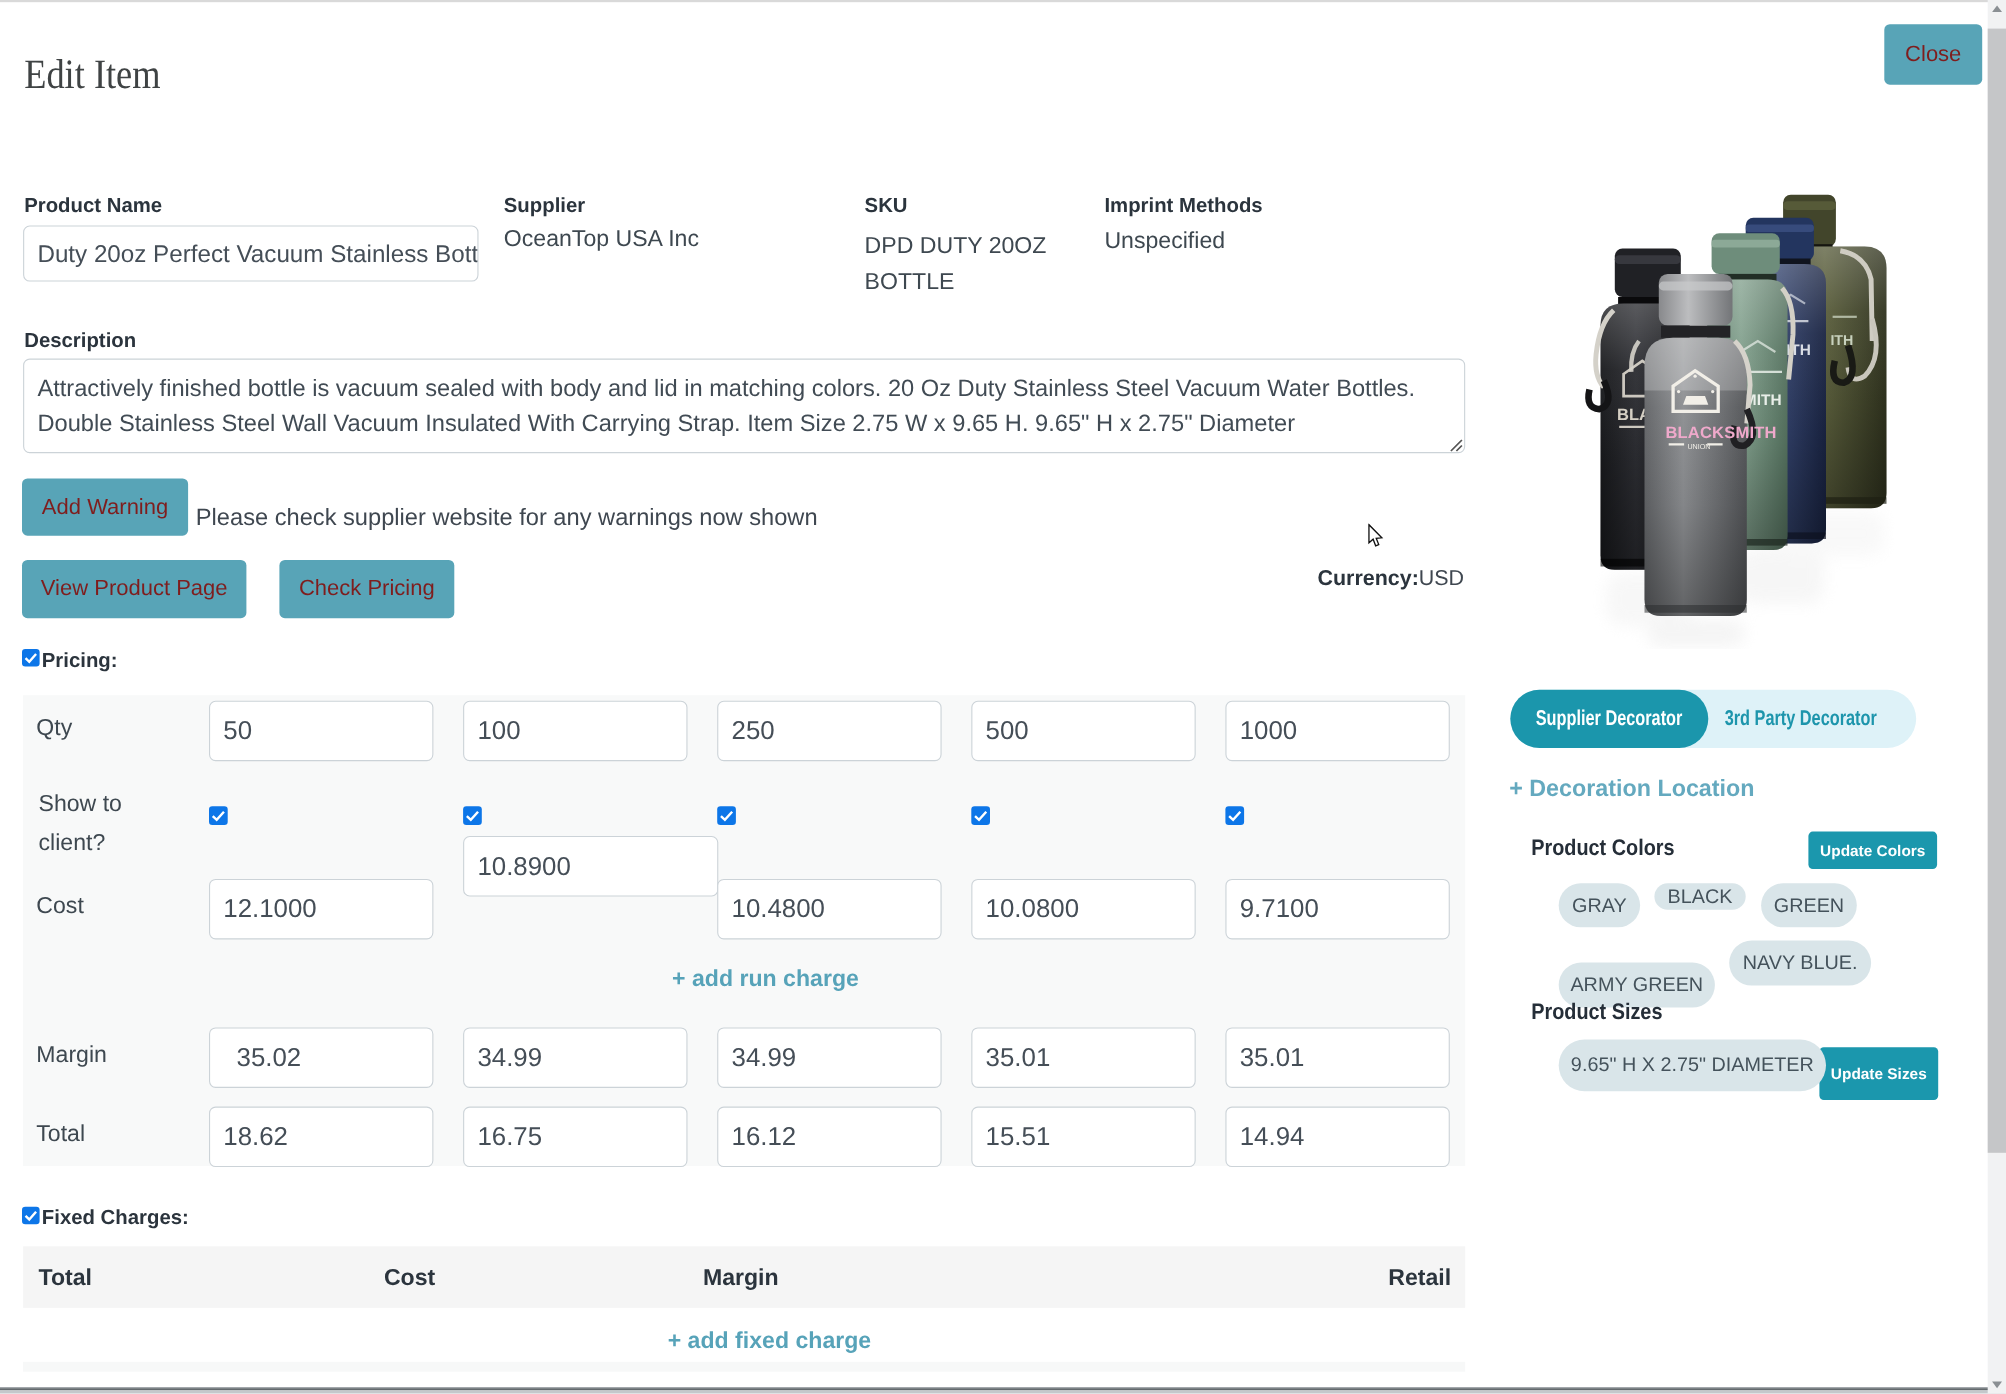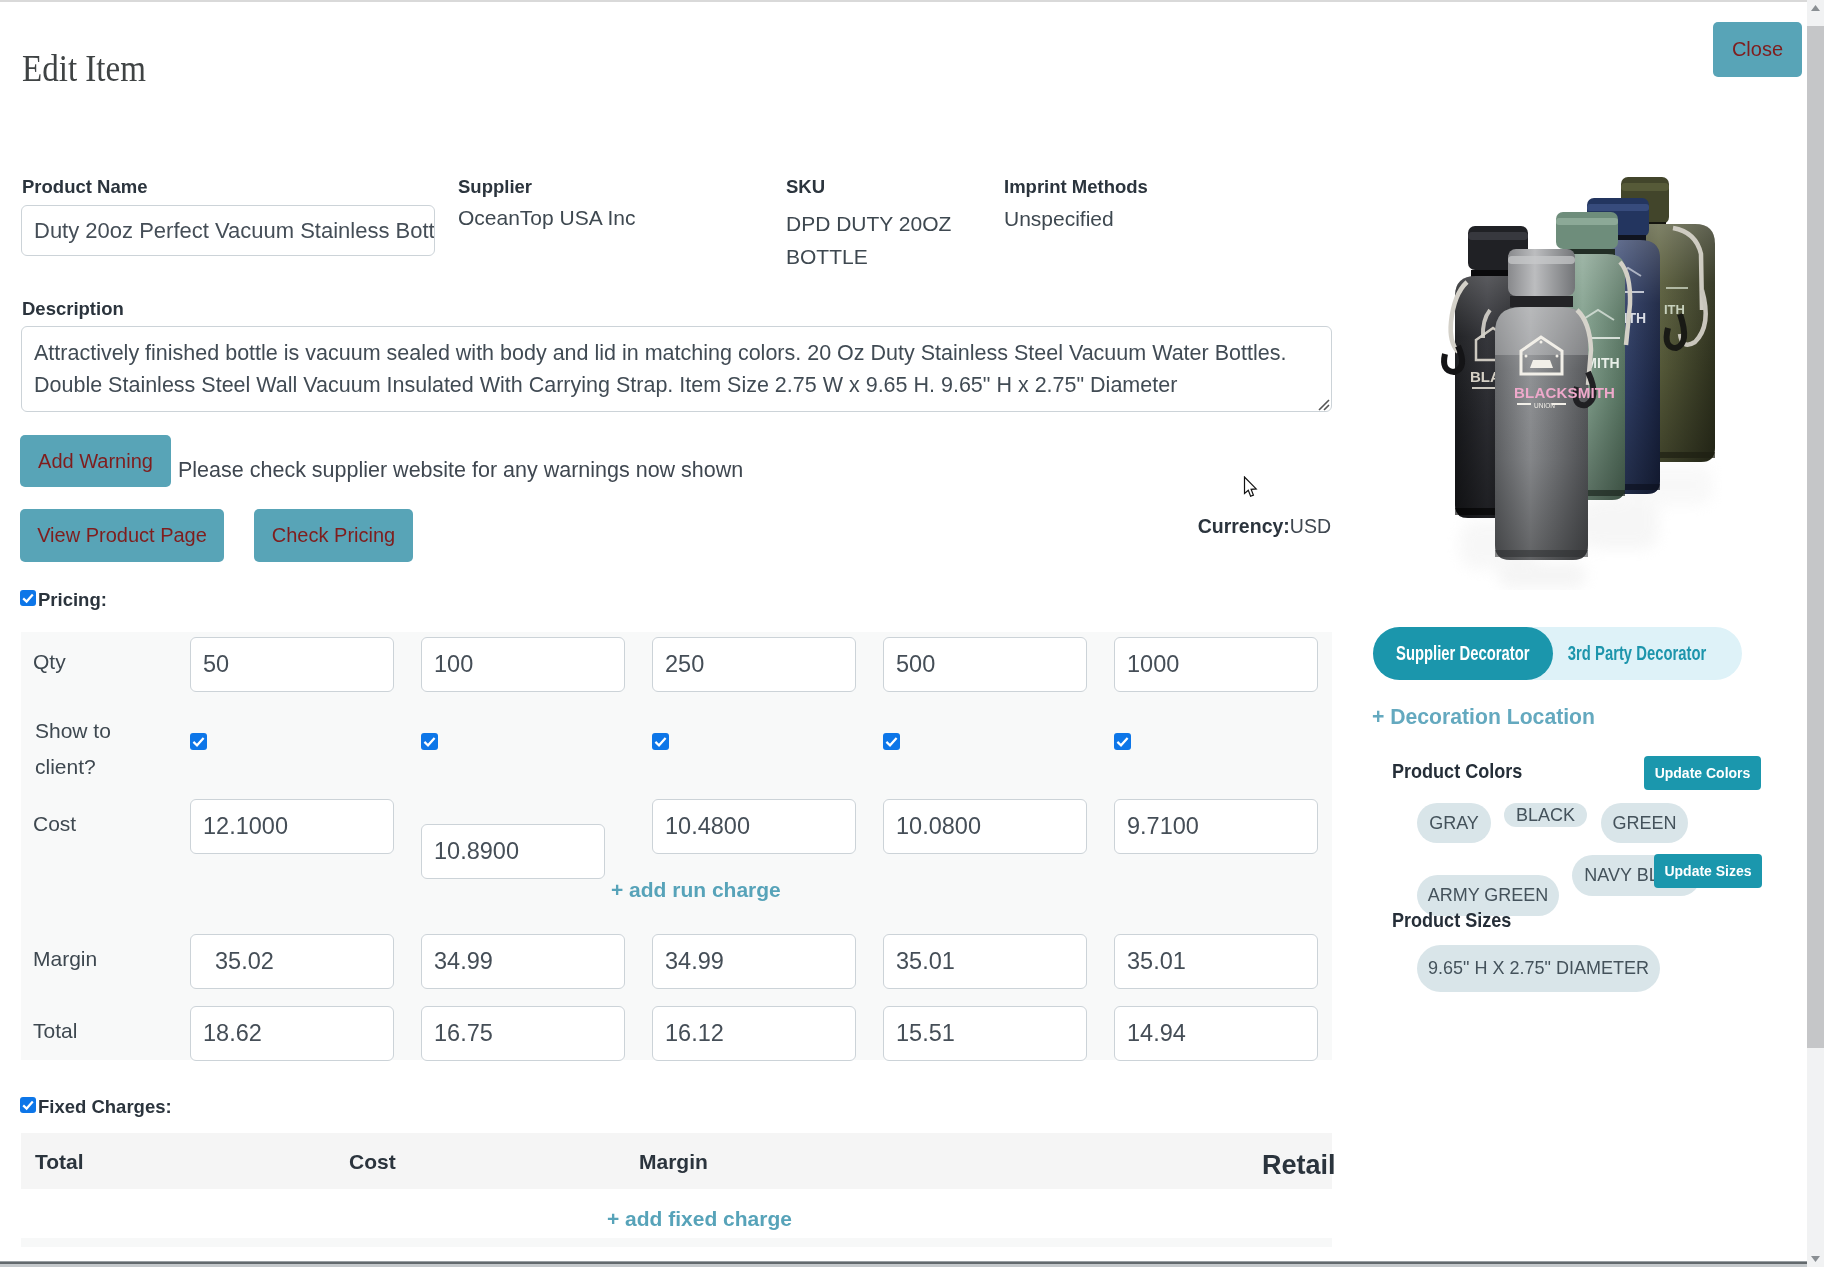--- a/index.html
+++ b/index.html
@@ -123,21 +123,21 @@
     </svg>
   </span>
 <span class="cb" style="left:1114px;top:733px;width:17px;height:17px;">
     <svg width="17" height="17">
       <path d="M3.4,8.9 L7,12.3 L13.6,4.9" stroke="#fff" stroke-width="2.2" fill="none"></path>
     </svg>
   </span>
 
 <div class="abs" style="left:33px;top:812px;font-size:21px;">Cost</div>
 <div class="ibox" style="left:190px;top:799px;width:204px;height:55px;">12.1000</div>
-<div class="ibox" style="left:421px;top:824px;width:184px;height:55px;">10.8900</div>
+<div class="ibox" style="left:421px;top:760px;width:232px;height:55px;">10.8900</div>
 <div class="ibox" style="left:652px;top:799px;width:204px;height:55px;">10.4800</div>
 <div class="ibox" style="left:883px;top:799px;width:204px;height:55px;">10.0800</div>
 <div class="ibox" style="left:1114px;top:799px;width:204px;height:55px;">9.7100</div>
 
 <div class="abs teal" style="left:611px;top:878px;font-size:21px;color:#57a3b9;">+ add run charge</div>
 
 <div class="abs" style="left:33px;top:947px;font-size:21px;">Margin</div>
 <div class="ibox" style="left:190px;top:934px;width:204px;height:55px;padding-left:24px;">35.02</div>
 <div class="ibox" style="left:421px;top:934px;width:204px;height:55px;">34.99</div>
 <div class="ibox" style="left:652px;top:934px;width:204px;height:55px;">34.99</div>
@@ -155,21 +155,21 @@
     <svg width="16" height="16">
       <path d="M3.2,8.4 L6.6,11.6 L12.8,4.6" stroke="#fff" stroke-width="2.2" fill="none"></path>
     </svg>
   </span>
 <div class="abs" style="left:38px;top:1096px;font-weight:bold;font-size:18.5px;color:#2b343d;">Fixed Charges:</div>
 
 <div class="abs" style="left:21px;top:1133px;width:1311px;height:56px;background:#f5f5f5;"></div>
 <div class="abs lbl" style="left:35px;top:1150px;font-size:21px;">Total</div>
 <div class="abs lbl" style="left:349px;top:1150px;font-size:21px;">Cost</div>
 <div class="abs lbl" style="left:639px;top:1150px;font-size:21px;">Margin</div>
-<div class="abs lbl" style="left:1262px;top:1150px;font-size:27px;">Retail</div>
+<div class="abs lbl" style="left:1262px;top:1150px;font-size:21px;">Retail</div>
 <div class="abs" style="left:21px;top:1238px;width:1311px;height:9px;background:#f7f8f8;"></div>
 <div class="abs teal" style="left:607px;top:1207px;font-size:21px;color:#57a3b9;">+ add fixed charge</div>
 
 <div class="abs" style="left:0;top:1261px;width:1824px;height:1px;background:#989ea2;"></div>
 <div class="abs" style="left:0;top:1262px;width:1824px;height:2px;background:#63696d;"></div>
 <div class="abs" style="left:0;top:1264px;width:1824px;height:3px;background:#c4c8cb;"></div>
 
 <div class="abs" style="left:1373px;top:627px;width:369px;height:53px;background:#def2f8;border-radius:27px;"></div>
 <div class="abs" style="left:1373px;top:627px;width:180px;height:53px;background:#1b96ac;border-radius:27px;display:flex;align-items:center;justify-content:center;color:#fff;font-weight:bold;font-size:19.5px;">
     <span style="transform:scaleX(0.76);white-space:nowrap;">Supplier Decorator</span>
@@ -183,21 +183,21 @@
 <div class="abs" style="left:1392px;top:759px;font-weight:bold;font-size:20.5px;color:#252e38;transform:scaleX(0.88);transform-origin:left top;">Product Colors</div>
 <div class="ubtn" style="left:1644px;top:756px;width:117px;height:34px;">Update Colors</div>
 
 <div class="pill" style="left:1417px;top:803px;width:74px;height:40px;">GRAY</div>
 <div class="pill" style="left:1504px;top:803px;width:83px;height:24px;">BLACK</div>
 <div class="pill" style="left:1601px;top:803px;width:87px;height:40px;">GREEN</div>
 <div class="pill" style="left:1417px;top:855px;width:142px;height:41px;margin-top:20px;">ARMY GREEN</div>
 <div class="pill" style="left:1572px;top:855px;width:129px;height:41px;">NAVY BLUE.</div>
 
 <div class="abs" style="left:1392px;top:908px;font-weight:bold;font-size:20.5px;color:#252e38;transform:scaleX(0.88);transform-origin:left top;">Product Sizes</div>
-<div class="ubtn" style="left:1654px;top:854px;width:108px;height:34px;">Update Sizes</div>
+<div class="ubtn" style="left:1654px;top:952px;width:108px;height:48px;">Update Sizes</div>
 
 <div class="pill" style="left:1417px;top:945px;width:243px;height:47px;">9.65" H X 2.75" DIAMETER</div>
 
 <svg class="abs" style="left:1430px;top:170px;" width="292" height="420" viewBox="0 0 292 420">
 <defs>
 <linearGradient id="gBlack" x1="0" y1="0" x2="1" y2="0">
   <stop offset="0" stop-color="#17181b"></stop>
         <stop offset="0.4" stop-color="#2b2c31"></stop>
         <stop offset="1" stop-color="#0d0e11"></stop>
 </linearGradient>

